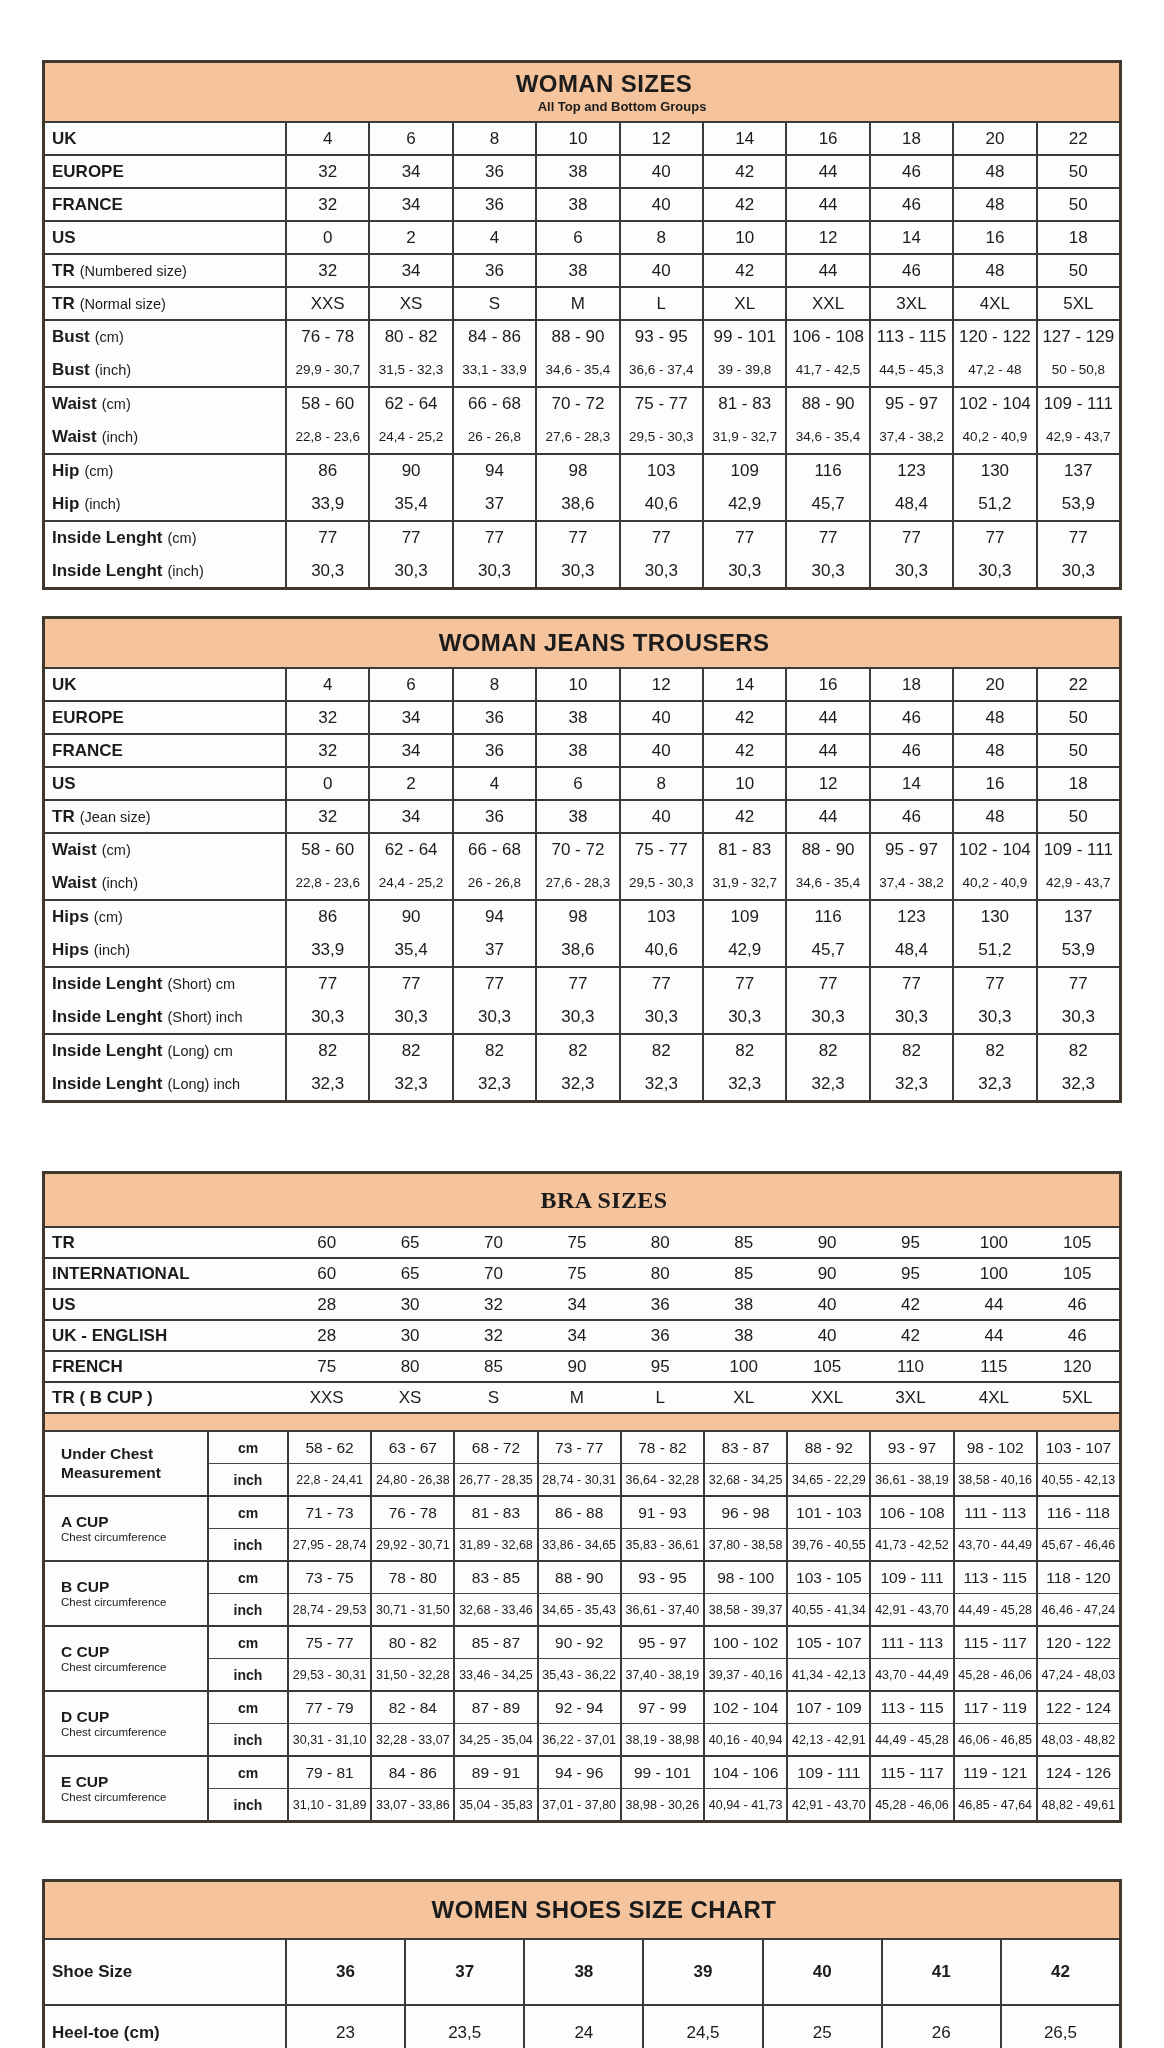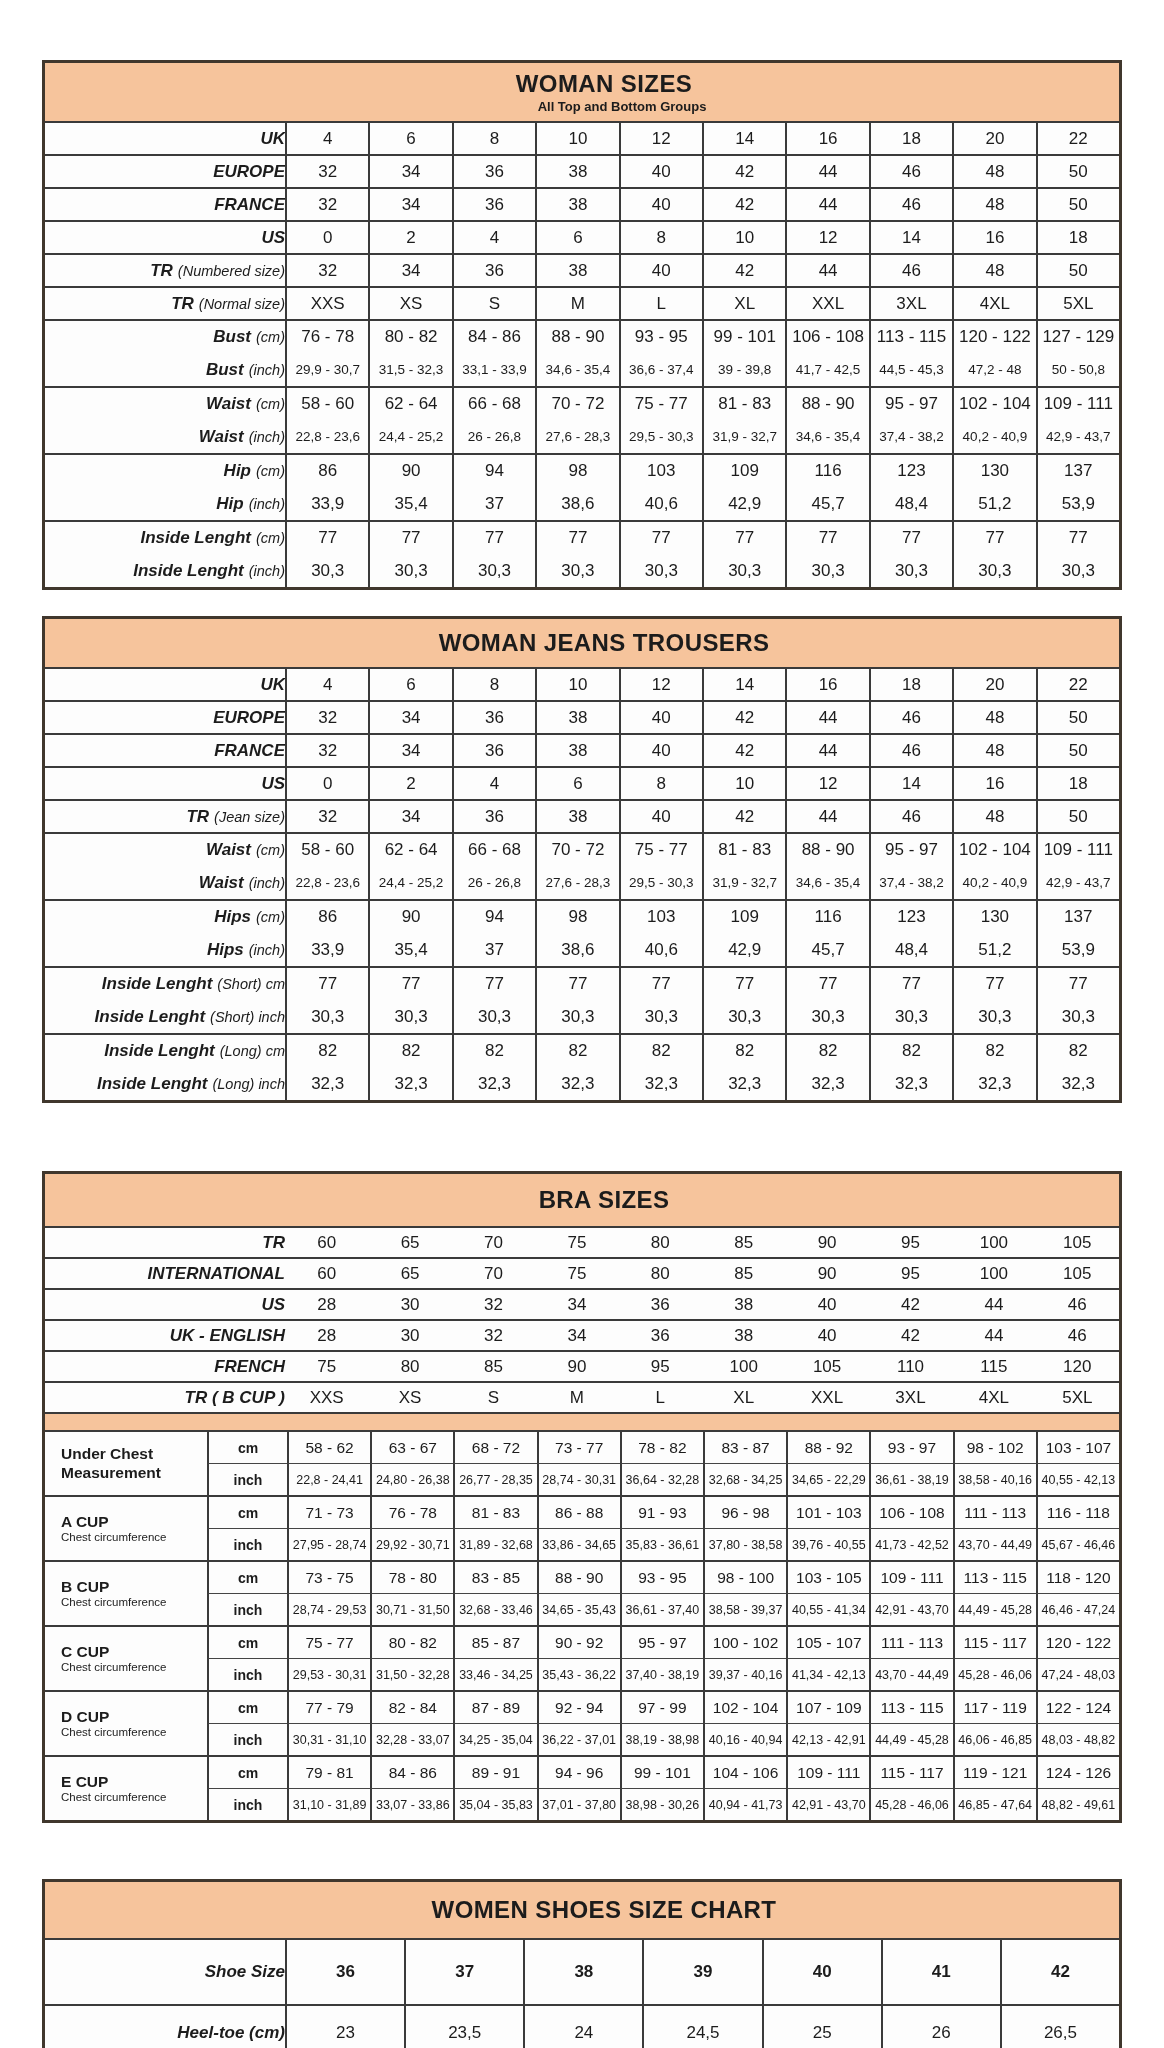--- a/index.html
+++ b/index.html
@@ -7,42 +7,42 @@
   #tables{padding:60px 42px 46px 42px;}
 
   .size-table{border:3px solid #40372d;background:#fdfdfd;}
   .t-woman-sizes{margin-bottom:26px;}
   .t-woman-jeans-trousers{margin-bottom:68px;}
   .t-bra-sizes{margin-bottom:56px;}
 
   .thead{background:#f6c49c;display:flex;flex-direction:column;align-items:center;justify-content:center;border-bottom:2.5px solid #3a3a3a;padding-left:44px;}
   .t-woman-sizes .thead{height:58px;}
   .t-woman-jeans-trousers .thead{height:48px;}
-  .t-bra-sizes .thead{height:52px;}
+  .t-bra-sizes .thead{height:52px;font-family:Liberation Serif, serif;}
   .t-women-shoes .thead{height:56px;}
   .t-title{font-weight:bold;font-size:24px;letter-spacing:.4px;}
   .t-sub{font-weight:bold;font-size:13px;margin-top:1px;margin-left:36px;}
 
   .tbody > * + *{border-top:2px solid #3a3a3a;}
 
   .row{display:grid;align-items:stretch;background:#fdfdfd;}
   .t-woman-sizes .row,
   .t-woman-jeans-trousers .row,
   .t-bra-sizes .row{grid-template-columns:240px repeat(10,1fr);}
   .t-women-shoes .row{grid-template-columns:240px repeat(7,1fr);}
 
   .t-woman-sizes .tbody > .row,
   .t-woman-jeans-trousers .tbody > .row{min-height:31px;}
   .t-bra-sizes .tbody > .row{min-height:29px;}
   .group .row{min-height:32.5px;}
   .t-women-shoes .tbody > .row:first-child{min-height:64px;border-radius:24px;}
   .t-women-shoes .tbody > .row:last-child{min-height:54px;}
 
   .cell{display:flex;align-items:center;justify-content:center;min-width:0;}
-  .cell.label{justify-content:flex-end;padding-left:24px;gap:5px;white-space:nowrap;font-style:italic;}
+  .cell.label{justify-content:flex-start;padding-left:7px;gap:5px;white-space:nowrap;}
   .lbl-main{font-weight:bold;font-size:17px;}
   .lbl-sub{font-size:14.5px;}
   .val{font-size:17px;border-left:2px solid #3a3a3a;}
   .val.small{font-size:13.5px;}
   .val.bold{font-weight:bold;}
   .row.nodiv .val{border-left:none;}
 
   .band{height:16px;background:#f6c49c;}
 
   .cupgrid{display:grid;grid-template-columns:162px 80px repeat(10,1fr);align-items:stretch;}

